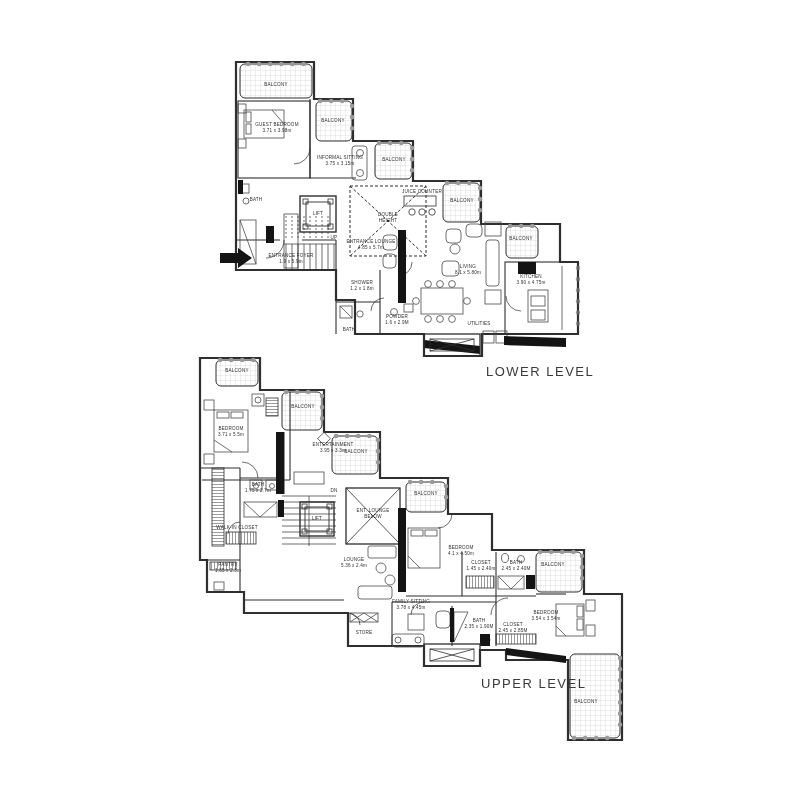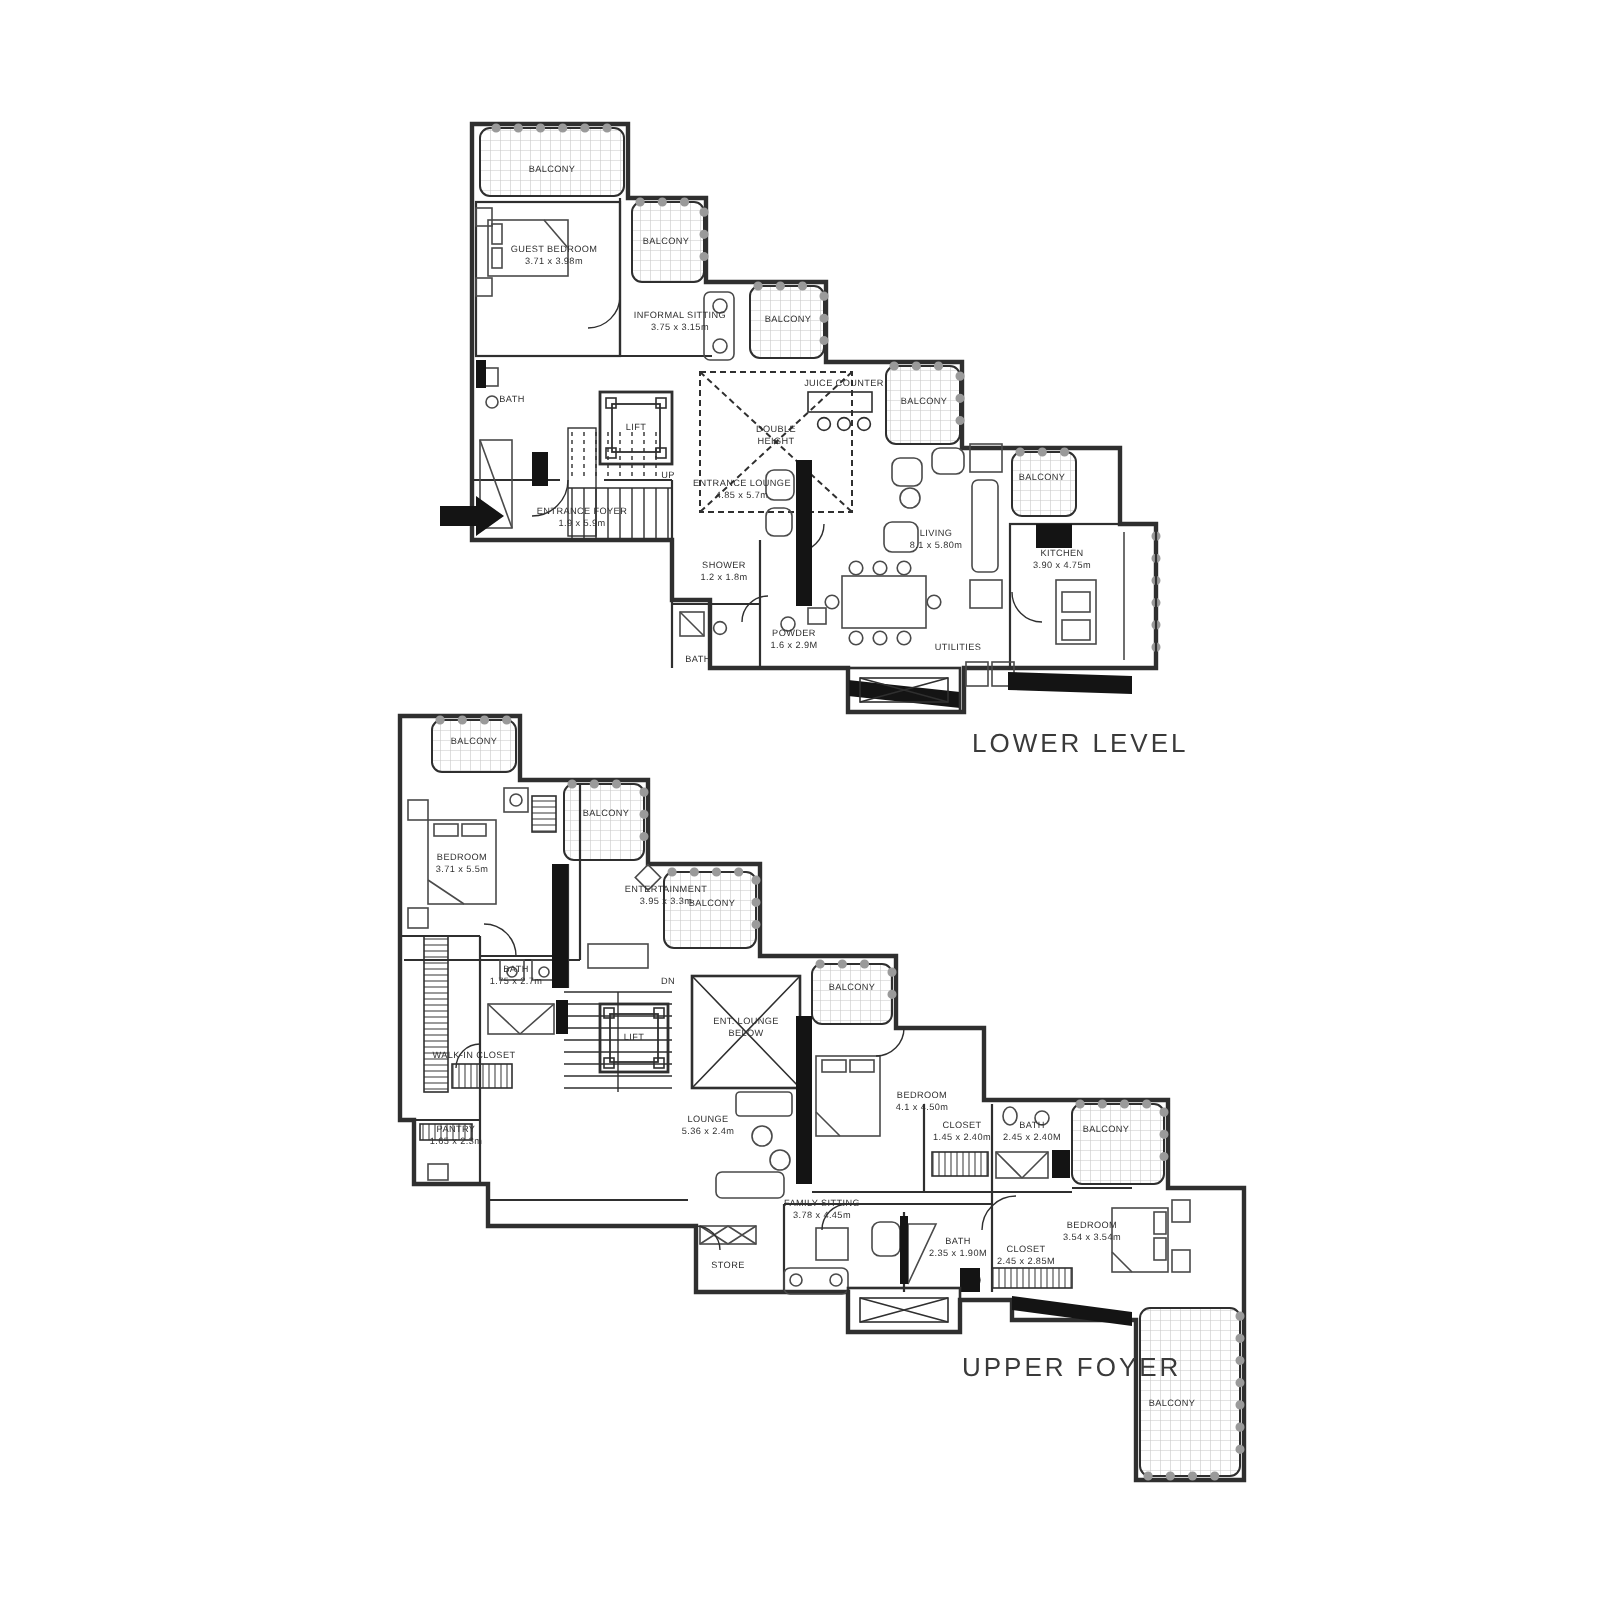--- a/index.html
+++ b/index.html
@@ -461,15 +461,15 @@
       <div class="lbl" style="left: 546px; top: 616px;">
         <div>BEDROOM</div>
         <div>3.54 x 3.54m</div>
       </div>
       <div class="lbl" style="left: 586px; top: 702px;">
         <div>BALCONY</div>
       </div>
     </div>
 
 <div class="plan-title" id="lower-title">LOWER LEVEL</div>
-<div class="plan-title" id="upper-title">UPPER FOYER</div>
+<div class="plan-title" id="upper-title">UPPER LEVEL</div>
 
 </div>
 
 </body></html>

